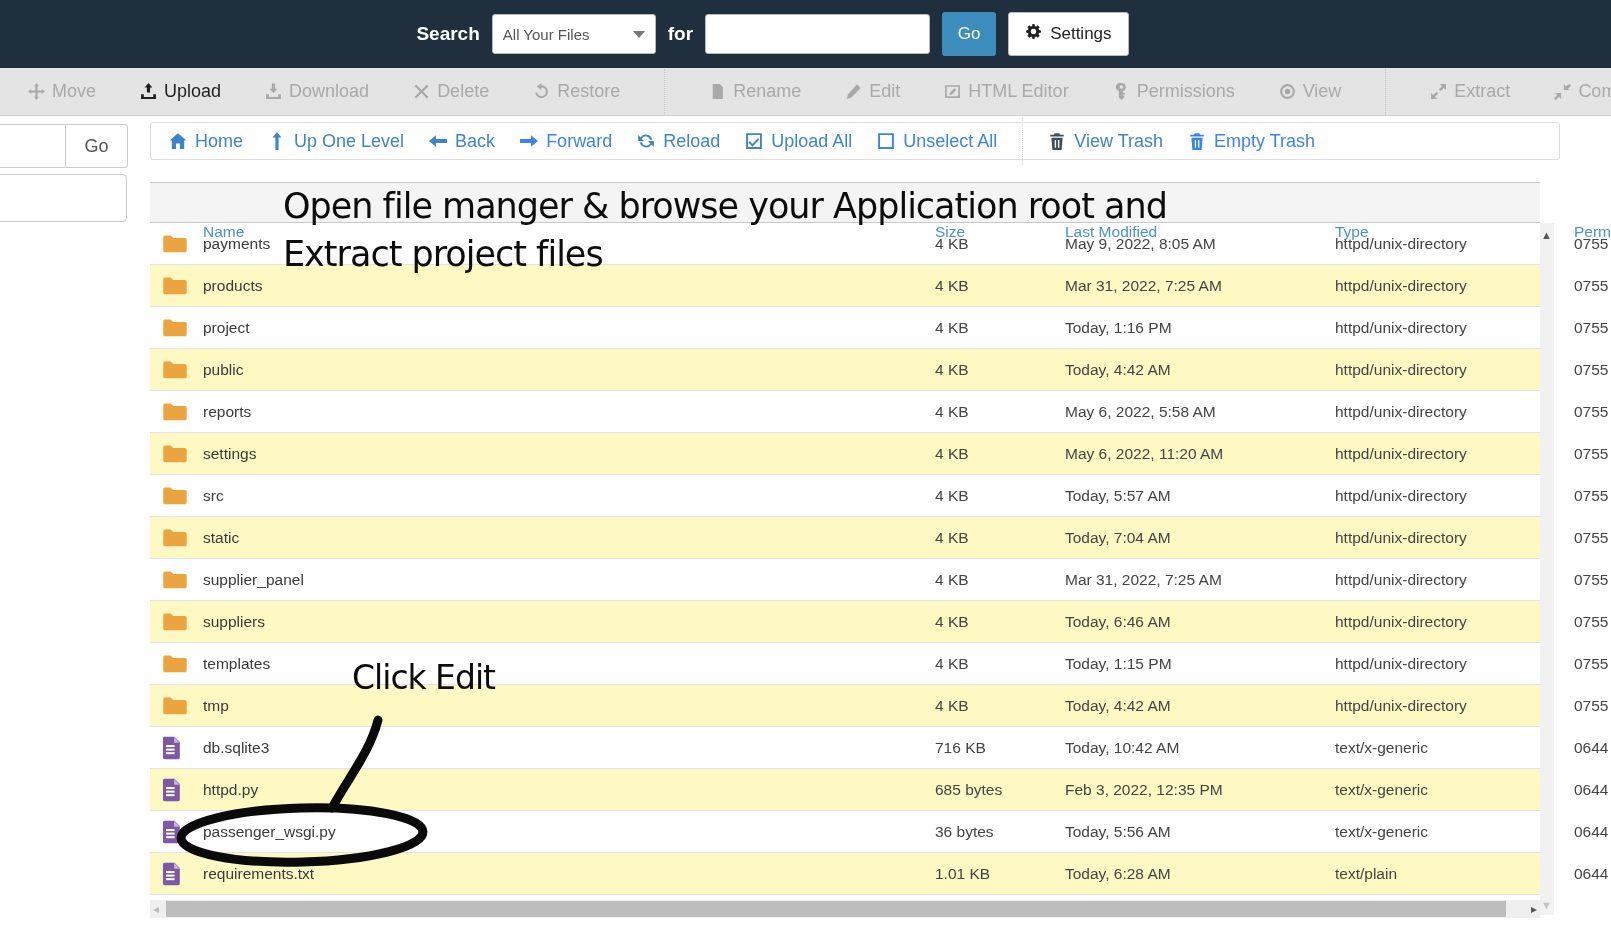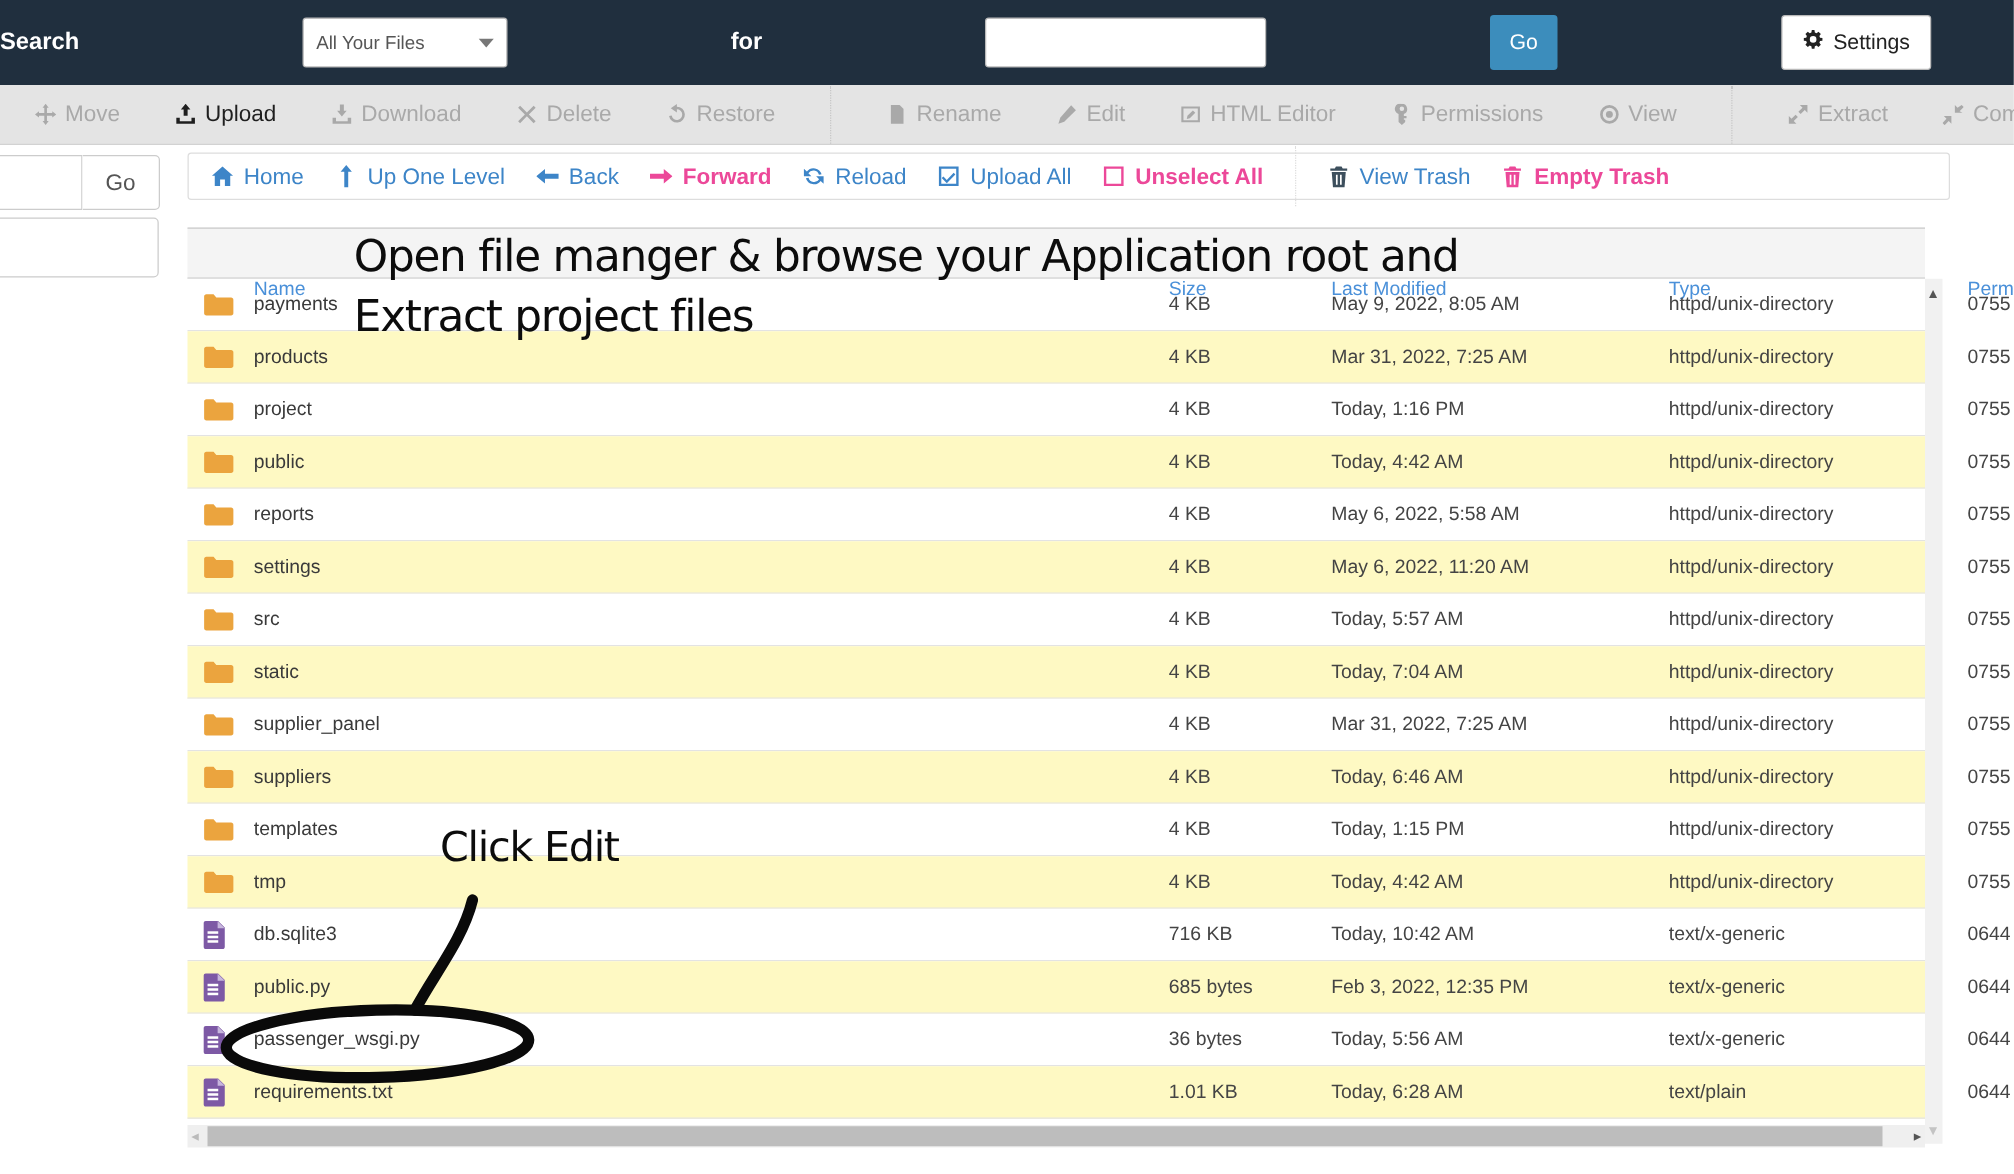--- a/index.html
+++ b/index.html
@@ -1,21 +1,21 @@
 <!DOCTYPE html>
 <html><head>
 <meta charset="utf-8">
 <style>
   * { margin:0; padding:0; box-sizing:border-box; }
   html,body { width:1611px; height:939px; background:#fff; overflow:hidden;
     font-family:"Liberation Sans", sans-serif; }
 
   
   #topbar { position:absolute; left:0; top:0; width:1611px; height:68px;
-    background:#202f3e; display:flex; align-items:center; justify-content:space-between;
+    background:#202f3e; display:flex; align-items:center; justify-content:center;
     gap:12px; padding-right:66px; }
   #topbar .lbl { color:#fff; font-size:19px; font-weight:bold; }
   .scope-select { width:164px; height:40px; background:#fff; border:1px solid #b9b9b9;
     border-radius:3px; display:flex; align-items:center; padding:0 10px; color:#555;
     font-size:15px; justify-content:space-between; cursor:pointer; }
   .scope-select .chev { width:0; height:0; border-left:6px solid transparent;
     border-right:6px solid transparent; border-top:7px solid #777; }
   #search-input { width:225px; height:40px; border:1px solid #b9b9b9; border-radius:3px;
     font-size:16px; padding:0 10px; }
   .btn-go { width:54px; height:44px; background:#3c8dbc; color:#fff; border:none;
@@ -44,21 +44,21 @@
   #side-box { position:absolute; left:-8px; top:174px; width:135px; height:48px;
     background:#fff; border:1px solid #ccc; border-radius:4px; }
 
   
   #nav-toolbar { position:absolute; left:150px; top:122px; width:1410px; height:38px;
     background:#fff; border:1px solid #ddd; border-radius:3px; display:flex;
     align-items:center; padding:0 18px; gap:25px; }
   .nav-item { display:flex; align-items:center; gap:8px; font-size:18px; cursor:pointer;
     white-space:nowrap; }
   .nav-item.link { color:#3d85c8; }
-  .nav-item.disabled { color:#ec4899;font-weight:bold; }
+  .nav-item.disabled { color:#3b82f6; }
   .nav-item svg { width:18px; height:18px; fill:currentColor; }
   .nav-item .icon-dark svg { fill:#3d4f5d; }
   .nav-sep { width:1px; height:48px; border-left:1px dotted #ddd; }
 
   
   #table-wrap { position:absolute; left:150px; top:182px; width:1390px; }
   .trow { display:grid; grid-template-columns:44px 741px 130px 270px 239px 1fr;
     align-items:center; height:42px; font-size:15.5px; color:#444; }
   #thead { height:41px; background:#f4f4f4; border-top:1px solid #c9c9c9;
     border-bottom:1px solid #c9c9c9; }
@@ -473,21 +473,21 @@
       <div class="trow frow row-even">
         <div class="cell-icon">
           <svg width="19" height="24" viewBox="0 0 16 20">
             <path d="M2.2 0.5h8.3L15 4.9v13.2c0 .8-.6 1.4-1.4 1.4H2.2c-.8 0-1.4-.6-1.4-1.4V1.9c0-.8.6-1.4 1.4-1.4z" fill="#7d59a5"></path>
             <path d="M10.2 0.8L15 5.5h-4.8z" fill="#c7b6dd"></path>
             <rect x="3.4" y="7.5" width="7.2" height="1.7" fill="#fff"></rect>
             <rect x="3.4" y="10.5" width="7.2" height="1.7" fill="#fff"></rect>
             <rect x="3.4" y="13.5" width="7.2" height="1.7" fill="#fff"></rect>
           </svg>
         </div>
-        <div class="cell-name">public.py</div>
+        <div class="cell-name">httpd.py</div>
         <div>685 bytes</div>
         <div>Feb 3, 2022, 12:35 PM</div>
         <div>text/x-generic</div>
         <div>0644</div>
       </div>
       <div class="trow frow row-odd">
         <div class="cell-icon">
           <svg width="19" height="24" viewBox="0 0 16 20">
             <path d="M2.2 0.5h8.3L15 4.9v13.2c0 .8-.6 1.4-1.4 1.4H2.2c-.8 0-1.4-.6-1.4-1.4V1.9c0-.8.6-1.4 1.4-1.4z" fill="#7d59a5"></path>
             <path d="M10.2 0.8L15 5.5h-4.8z" fill="#c7b6dd"></path>

